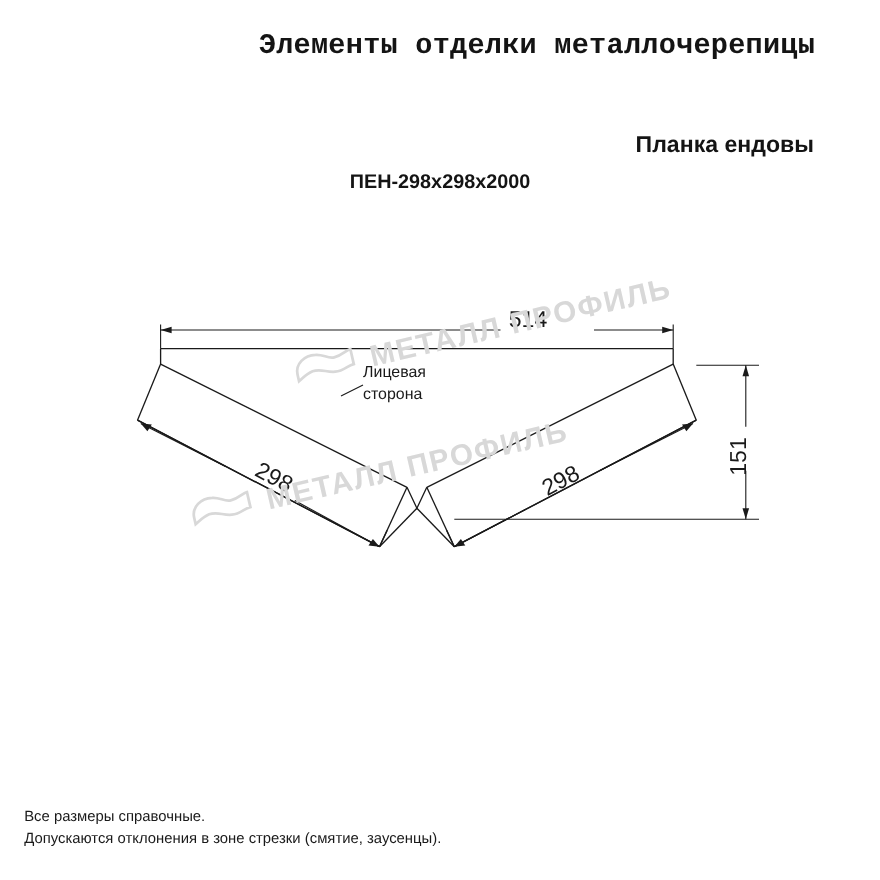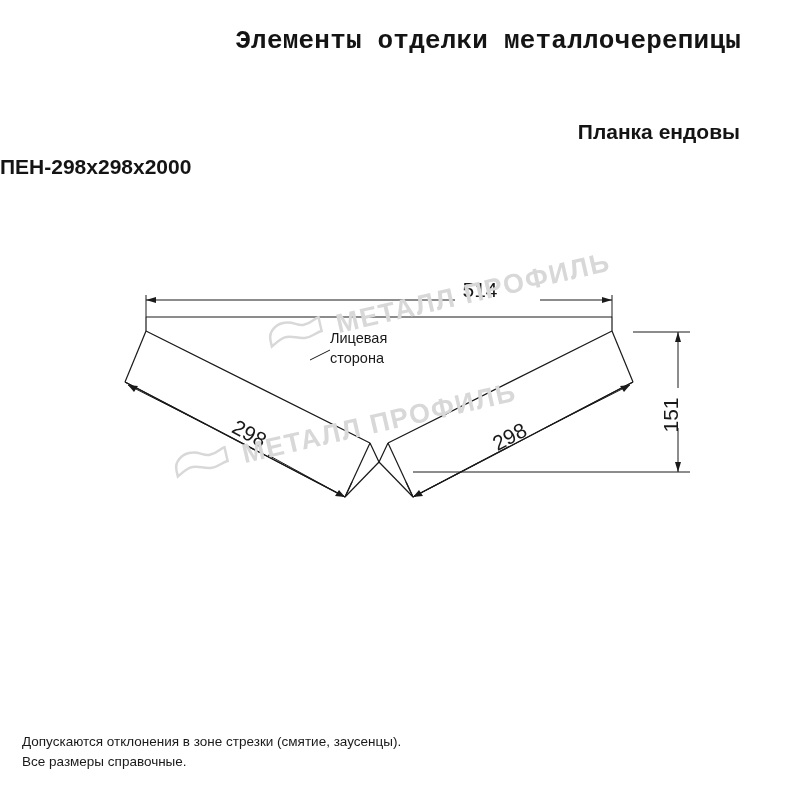--- a/index.html
+++ b/index.html
@@ -47,22 +47,22 @@
     font-size: 21px;
     font-weight: bold;
     color: #141414;
     line-height: 28px;
   }
   .code-title {
     position: absolute;
     top: 155px;
     left: 0;
     width: 800px;
-    text-align: left;
-    font-size: 21px;
+    text-align: center;
+    font-size: 18px;
     font-weight: bold;
     color: #141414;
   }
   .drawing {
     position: absolute;
     top: 200px;
     left: 0;
     width: 716px;
     height: 400px;
   }
@@ -232,17 +232,17 @@
   <div class="wm wm-2">
     <span class="wm-logo">
       <svg width="62" height="32" viewBox="0 0 62 32" xmlns="http://www.w3.org/2000/svg">
         <path d="M4 20 C4 10, 14 4, 24 6 C31 7, 34 12, 40 12 C48 12, 52 8, 56 8 L56 22 C50 22, 46 26, 38 25 C30 24, 26 19, 18 20 C12 21, 8 24, 4 26 Z" fill="none" stroke="#d8d8d8" stroke-width="2.5"></path>
       </svg>
     </span>
     <span>МЕТАЛЛ ПРОФИЛЬ</span>
   </div>
 
   <div class="footer">
+    <div>Все размеры справочные.</div>
     <div>Допускаются отклонения в зоне стрезки (смятие, заусенцы).</div>
-    <div>Все размеры справочные.</div>
   </div>
 
 </div>
 
 </body></html>

